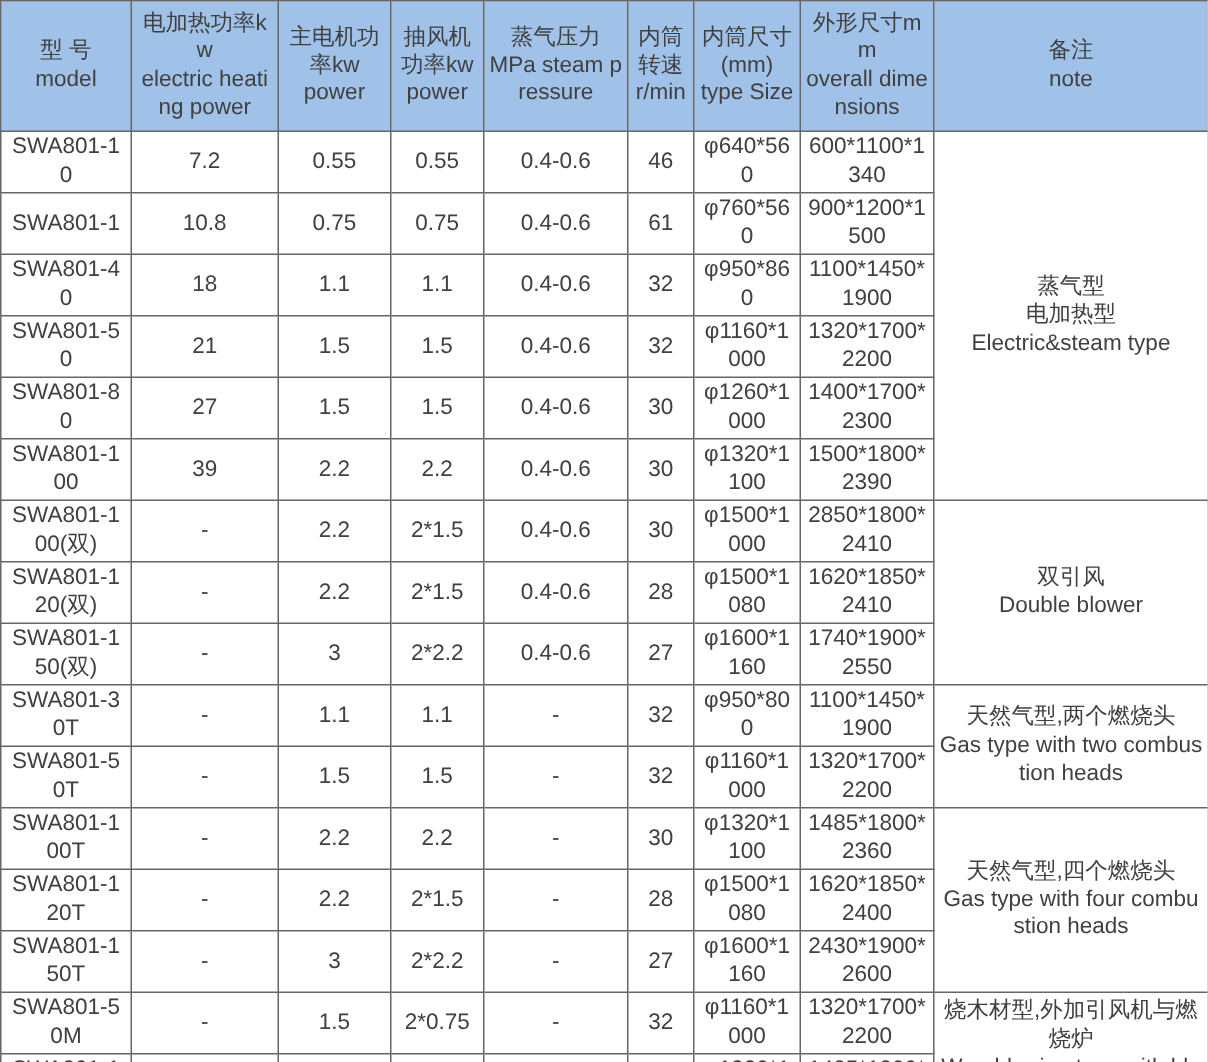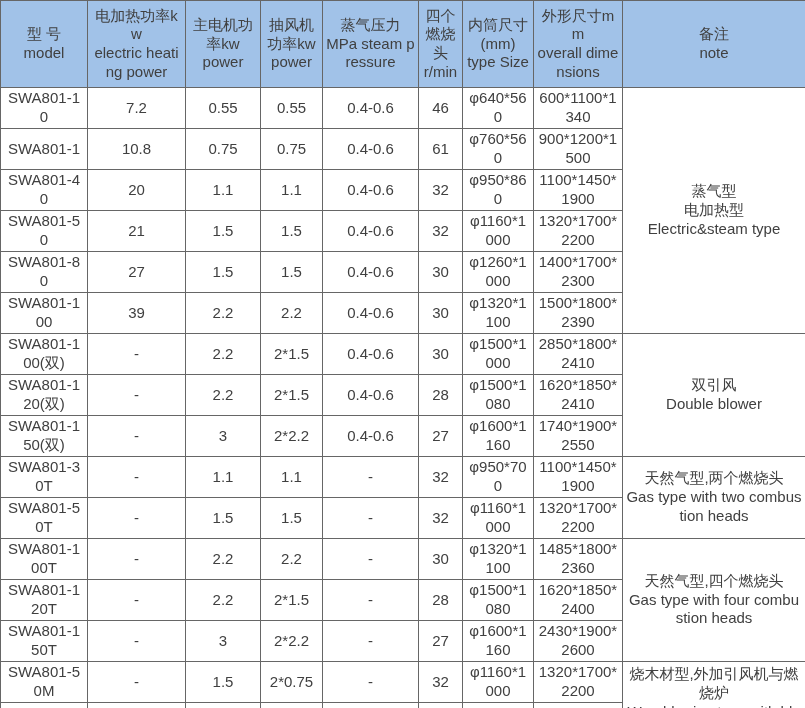--- a/index.html
+++ b/index.html
@@ -69,21 +69,21 @@
         </th>
         <th>
           <div>抽风机功率kw</div>
           <div>power</div>
         </th>
         <th>
           <div>蒸气压力</div>
           <div>MPa steam pressure</div>
         </th>
         <th>
-          <div>四个燃烧头</div>
+          <div>内筒转速</div>
           <div>r/min</div>
         </th>
         <th>
           <div>内筒尺寸(mm)</div>
           <div>type Size</div>
         </th>
         <th>
           <div>外形尺寸mm</div>
           <div>overall dimensions</div>
         </th>
@@ -112,21 +112,21 @@
         <td>10.8</td>
         <td>0.75</td>
         <td>0.75</td>
         <td>0.4-0.6</td>
         <td>61</td>
         <td>φ760*560</td>
         <td>900*1200*1500</td>
       </tr>
       <tr>
         <td>SWA801-40</td>
-        <td>20</td>
+        <td>18</td>
         <td>1.1</td>
         <td>1.1</td>
         <td>0.4-0.6</td>
         <td>32</td>
         <td>φ950*860</td>
         <td>1100*1450*1900</td>
       </tr>
       <tr>
         <td>SWA801-50</td>
         <td>21</td>
@@ -189,21 +189,21 @@
         <td>φ1600*1160</td>
         <td>1740*1900*2550</td>
       </tr>
       <tr>
         <td>SWA801-30T</td>
         <td>-</td>
         <td>1.1</td>
         <td>1.1</td>
         <td>-</td>
         <td>32</td>
-        <td>φ950*700</td>
+        <td>φ950*800</td>
         <td>1100*1450*1900</td>
         <td class="note-cell" rowspan="2">天然气型,两个燃烧头
 Gas type with two combustion heads</td>
       </tr>
       <tr>
         <td>SWA801-50T</td>
         <td>-</td>
         <td>1.5</td>
         <td>1.5</td>
         <td>-</td>

